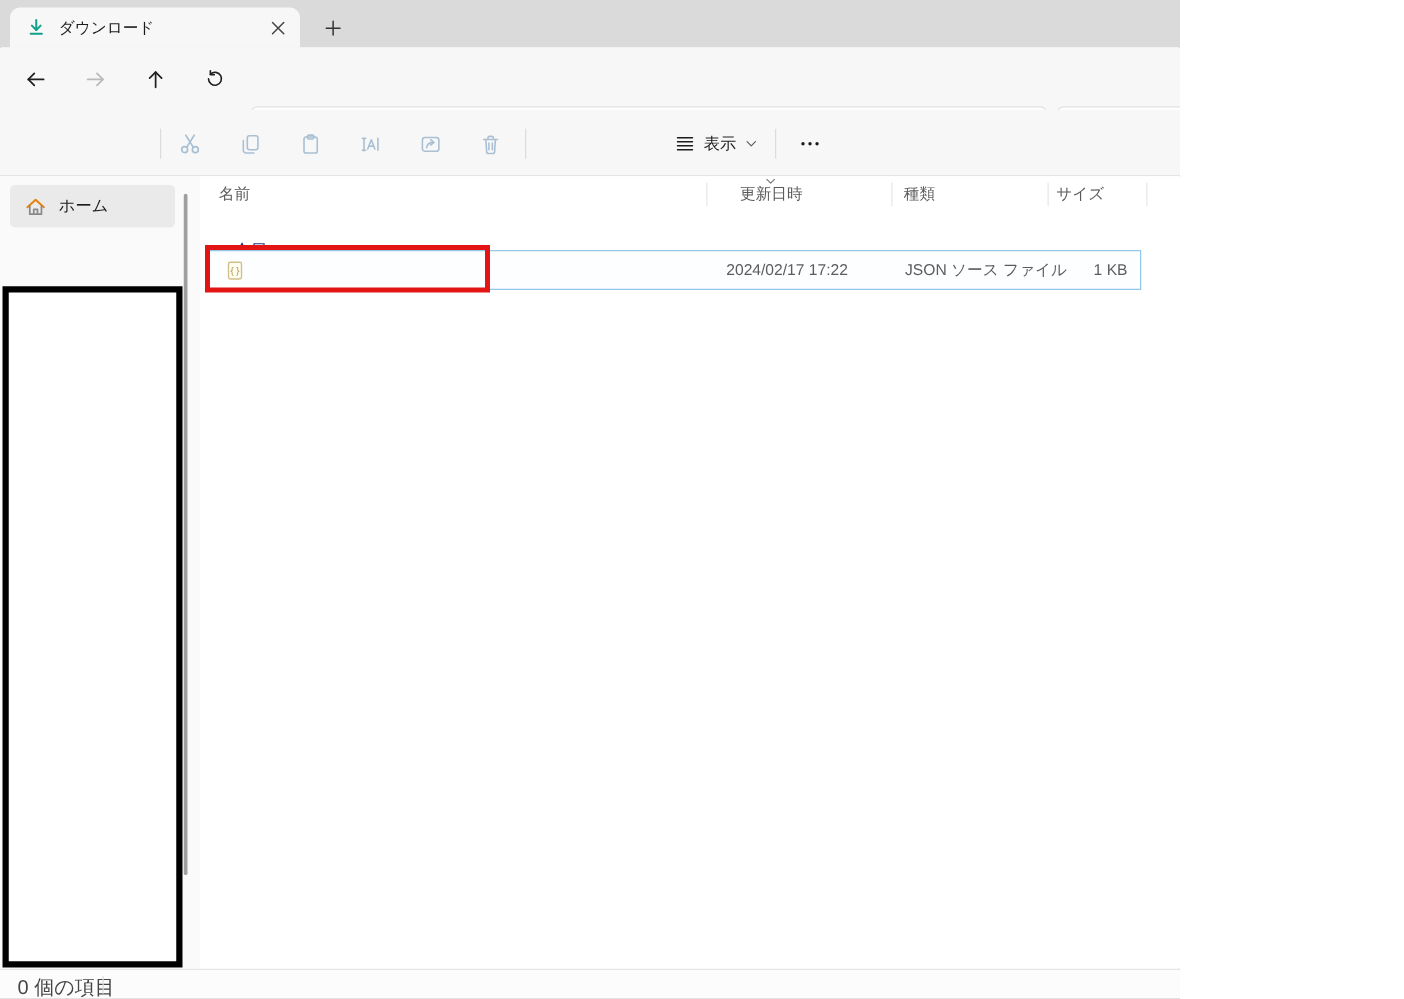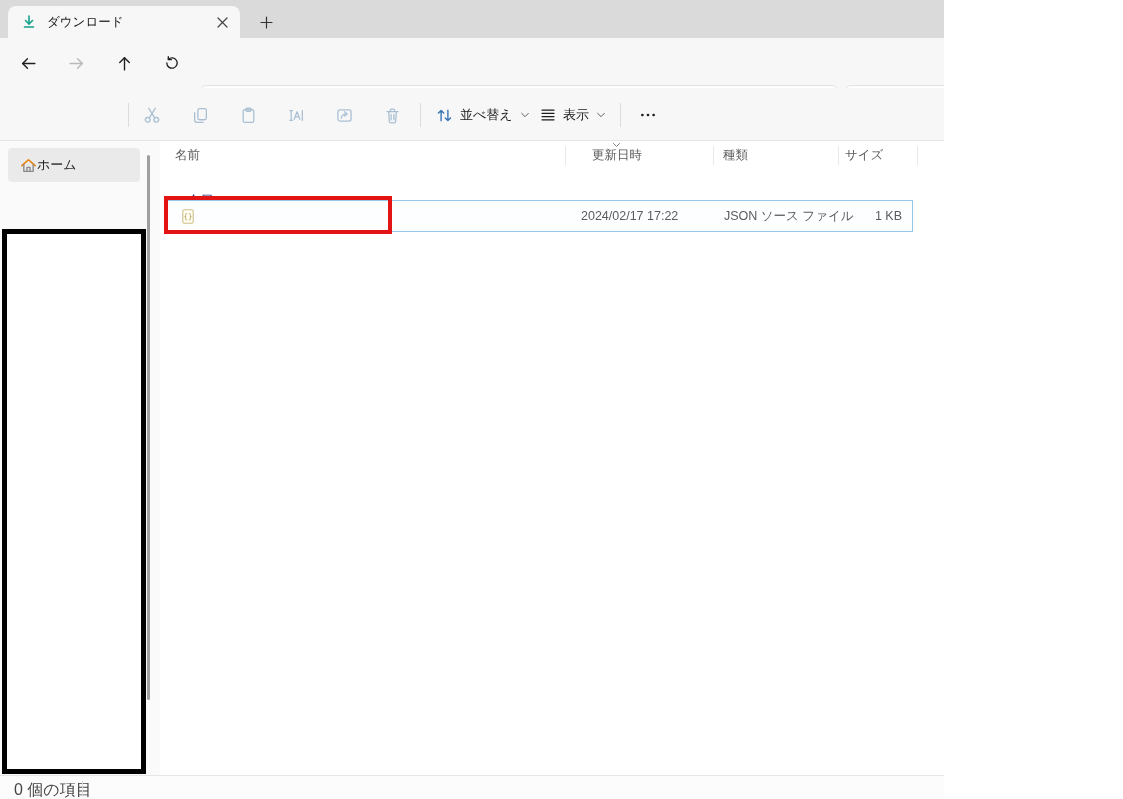--- a/index.html
+++ b/index.html
@@ -31,21 +31,21 @@
   .toolbar { position:absolute; left:0; top:88px; width:1123px; height:53px; background:#f7f7f7; border-bottom:1px solid #e4e4e4; }
   .tb-btn { position:absolute; top:10px; height:34px; display:flex; align-items:center; justify-content:center; gap:7px; border-radius:4px; color:#1b1b1b; font-size:13px; padding:0 8px; }
   .tb-icon-btn { position:absolute; top:10px; width:40px; height:34px; display:flex; align-items:center; justify-content:center; border-radius:4px; }
   .tb-divider { position:absolute; top:15px; width:1px; height:24px; background:#dcdcdc; }
   .dim { color:#a9c0d4; }
   .chev { color:#5f5f5f; display:flex; }
 
   
   .content { position:absolute; left:0; top:141px; width:1123px; height:634px; background:#fff; }
   .sidebar { position:absolute; left:0; top:0; width:160px; height:634px; background:#fafafa; }
-  .side-item { position:absolute; left:8px; width:132px; height:34px; border-radius:4px; display:flex; align-items:center; padding-left:12px; font-size:13px; color:#1b1b1b; }
+  .side-item { position:absolute; left:8px; width:132px; height:34px; border-radius:4px; display:flex; align-items:center; padding-left:12px; gap:10px; font-size:13px; color:#1b1b1b; }
   .side-item.selected { background:#eaeaea; }
   .side-scrollbar { position:absolute; left:147px; top:14px; width:3px; height:545px; background:#9f9f9f; border-radius:2px; }
   .redaction { position:absolute; left:2px; top:88px; width:144px; height:545px; background:#fff; border:5px solid #000; }
 
   .main { position:absolute; left:160px; top:0; width:963px; height:634px; }
   .col-header { position:absolute; top:0; height:29px; display:flex; align-items:center; font-size:12.5px; color:#5b5b5b; }
   .col-sep { position:absolute; top:5px; width:1px; height:19px; background:#e8e8e8; }
   .sort-chevron { position:absolute; left:452px; top:0px; color:#7a7a7a; }
   .group-header { position:absolute; left:8px; top:36px; height:24px; display:flex; align-items:center; gap:8px;margin-top:12px; }
   .group-label { font-size:13.5px; color:#24357f; }
@@ -203,34 +203,20 @@
     <div class="tb-icon-btn dim" style="left:372px">
       <svg width="17" height="17" viewBox="0 0 16 16" fill="none" stroke="currentColor" stroke-width="1.2" stroke-linecap="round">
           <path d="M2.8 4.3h10.4"></path>
           <path d="M6 4.3V3a1 1 0 0 1 1-1h2a1 1 0 0 1 1 1v1.3"></path>
           <path d="M4.4 4.3l.6 9.2a1.5 1.5 0 0 0 1.5 1.4h3a1.5 1.5 0 0 0 1.5-1.4l.6-9.2"></path>
           <path d="M6.7 7v5M9.3 7v5"></path>
         </svg>
     </div>
 
     <div class="tb-divider" style="left:420px"></div>
-    <div class="tb-btn" style="left:428px">
-      <span>
-        <svg width="17" height="17" viewBox="0 0 16 16" fill="none" stroke="#3674b5" stroke-width="1.3" stroke-linecap="round" stroke-linejoin="round">
-            <path d="M4.8 13V3.2M2.3 5.7l2.5-2.5 2.5 2.5"></path>
-            <path d="M11.2 3v9.8M8.7 10.3l2.5 2.5 2.5-2.5"></path>
-          </svg>
-      </span>
-      <span>並べ替え</span>
-      <span class="chev">
-        <svg width="10" height="10" viewBox="0 0 12 12" fill="none" stroke="#5f5f5f" stroke-width="1.2" stroke-linecap="round" stroke-linejoin="round">
-            <path d="M2 4l4 4 4-4"></path>
-          </svg>
-      </span>
-    </div>
     <div class="tb-btn" style="left:532px">
       <span>
         <svg width="16" height="16" viewBox="0 0 16 16" fill="none" stroke="#1b1b1b" stroke-width="1.2" stroke-linecap="round">
             <path d="M2 3.2h12M2 6.4h12M2 9.6h12M2 12.8h12"></path>
           </svg>
       </span>
       <span>表示</span>
       <span class="chev">
         <svg width="10" height="10" viewBox="0 0 12 12" fill="none" stroke="#5f5f5f" stroke-width="1.2" stroke-linecap="round" stroke-linejoin="round">
             <path d="M2 4l4 4 4-4"></path>

